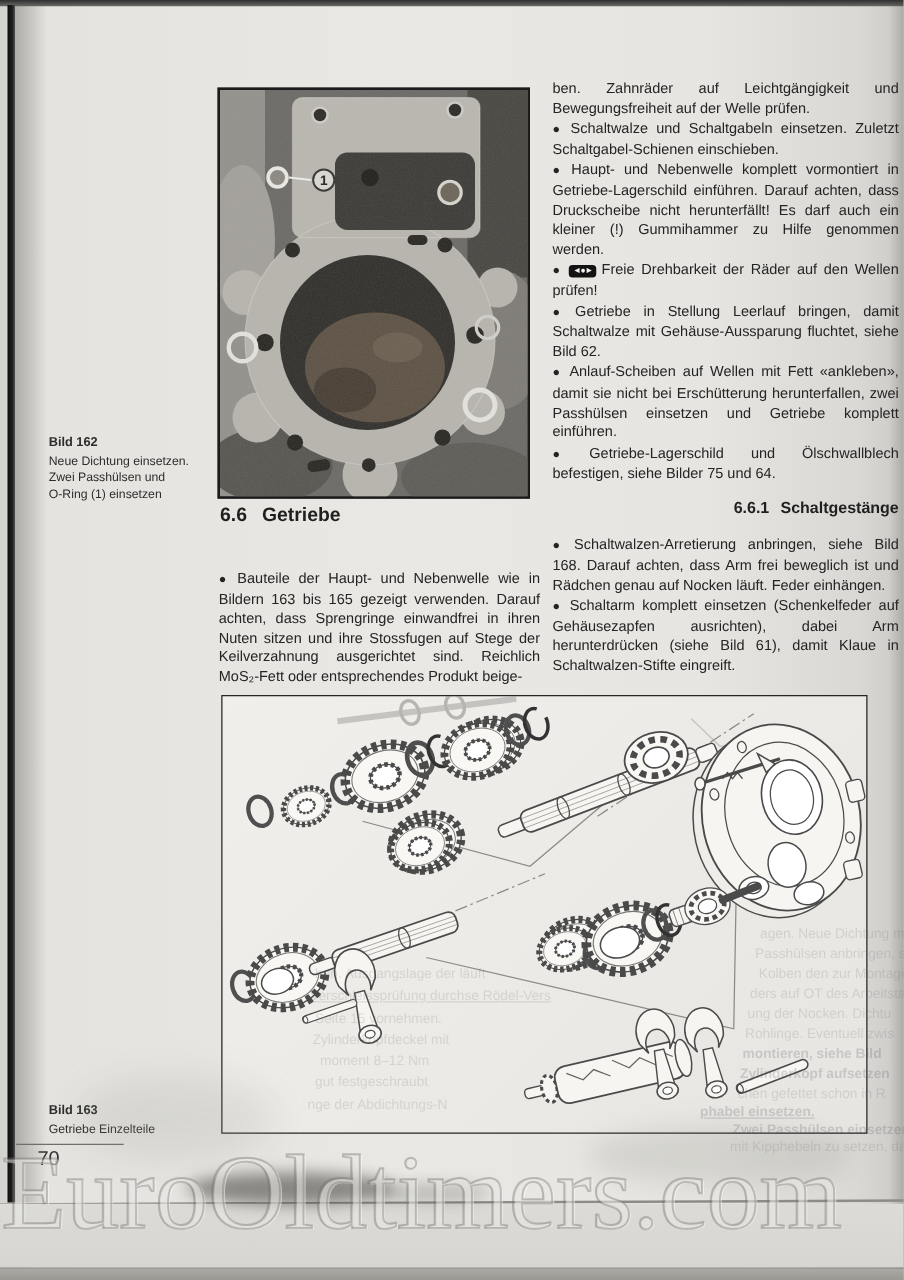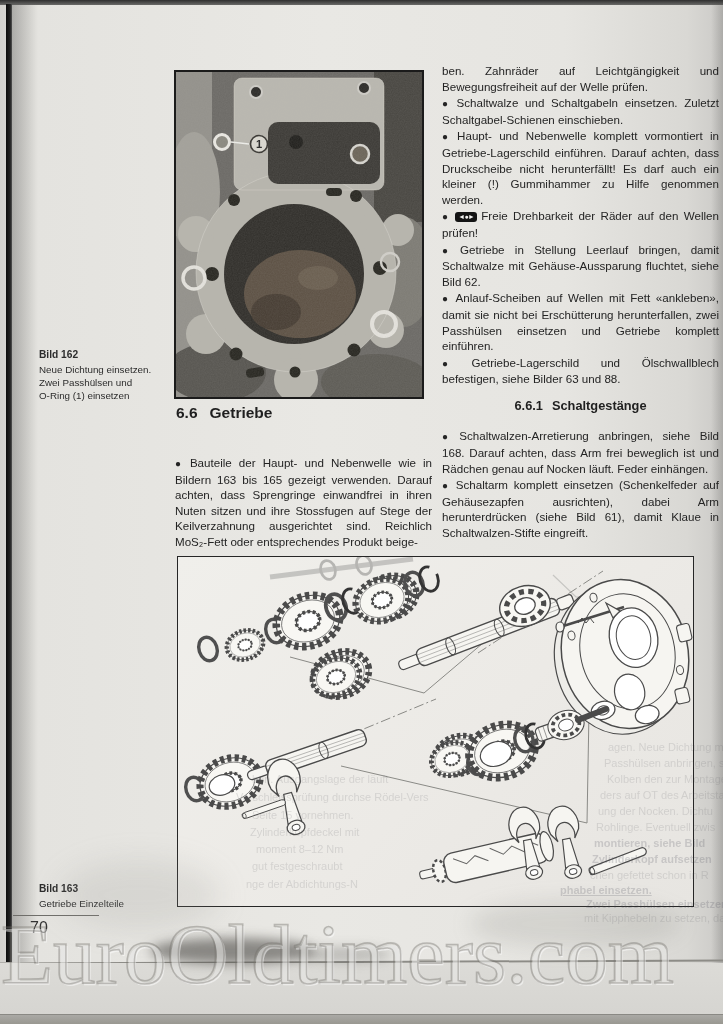--- a/index.html
+++ b/index.html
@@ -22,21 +22,21 @@
   .photo svg{display:block;}
   
   .cap{position:absolute;font-size:9.8px;line-height:13px;color:#2c2c2c;}
   .cap .cap-t{font-weight:bold;font-size:10.2px;margin-bottom:2px;}
   
   .h-main{position:absolute;left:176px;top:404px;font-size:15.5px;font-weight:bold;color:#1f1f1f;text-align:right;}
   .h-main .num{margin-right:12px;}
   .col{position:absolute;color:#242424;font-size:11.6px;line-height:15.6px;text-align:justify;}
   .col p{margin:0 0 1px 0;}
   .blt{font-size:10px;margin-right:5px;}
-  .h-sub{font-size:12.8px;font-weight:bold;color:#1f1f1f;margin:11px 0 15px 0 !important;text-align:center;}
+  .h-sub{font-size:12.8px;font-weight:bold;color:#1f1f1f;margin:11px 0 15px 0 !important;text-align:right;}
   .h-sub .num{margin-right:9px;}
   .chip{display:inline-block;background:#131313;color:#f4f4f2;border-radius:3px;
         font-size:6.8px;line-height:10px;padding:0 3px;margin-right:4px;vertical-align:1px;letter-spacing:-.5px;}
   
   .draw{position:absolute;left:177px;top:556px;width:515px;height:349px;
         border:1.6px solid #262626;background:linear-gradient(135deg,#f0efeb,#eceae6 55%,#e7e5e1);}
   .draw svg{display:block;}
   
   .gl{position:absolute;font-size:11px;line-height:15px;color:rgba(85,85,96,.16);white-space:nowrap;z-index:4;}
   .gl.b{font-weight:bold;color:rgba(70,70,84,.20);}
@@ -153,21 +153,21 @@
     <p><span class="blt">●</span><span>Bauteile der Haupt- und Nebenwelle wie in Bildern 163 bis 165 gezeigt verwenden. Darauf achten, dass Sprengringe einwandfrei in ihren Nuten sitzen und ihre Stossfugen auf Stege der Keilverzahnung ausgerichtet sind. Reichlich MoS₂-Fett oder entsprechendes Produkt beige-</span></p>
   </div>
 
   <div class="col" style="left:442px;top:63px;width:277px;">
     <p><span>ben. Zahnräder auf Leichtgängigkeit und Bewegungsfreiheit auf der Welle prüfen.</span></p>
     <p><span class="blt">●</span><span>Schaltwalze und Schaltgabeln einsetzen. Zuletzt Schaltgabel-Schienen einschieben.</span></p>
     <p><span class="blt">●</span><span>Haupt- und Nebenwelle komplett vormontiert in Getriebe-Lagerschild einführen. Darauf achten, dass Druckscheibe nicht herunterfällt! Es darf auch ein kleiner (!) Gummihammer zu Hilfe genommen werden.</span></p>
     <p><span class="blt">●</span><span class="chip"><span>◄●►</span></span><span>Freie Drehbarkeit der Räder auf den Wellen prüfen!</span></p>
     <p><span class="blt">●</span><span>Getriebe in Stellung Leerlauf bringen, damit Schaltwalze mit Gehäuse-Aussparung fluchtet, siehe Bild 62.</span></p>
     <p><span class="blt">●</span><span>Anlauf-Scheiben auf Wellen mit Fett «ankleben», damit sie nicht bei Erschütterung herunterfallen, zwei Passhülsen einsetzen und Getriebe komplett einführen.</span></p>
-    <p><span class="blt">●</span><span>Getriebe-Lagerschild und Ölschwallblech befestigen, siehe Bilder 63 und 88.</span></p>
+    <p><span class="blt">●</span><span>Getriebe-Lagerschild und Ölschwallblech befestigen, siehe Bilder 75 und 64.</span></p>
     <p class="h-sub"><span class="num">6.6.1</span><span>Schaltgestänge</span></p>
     <p><span class="blt">●</span><span>Schaltwalzen-Arretierung anbringen, siehe Bild 168. Darauf achten, dass Arm frei beweglich ist und Rädchen genau auf Nocken läuft. Feder einhängen.</span></p>
     <p><span class="blt">●</span><span>Schaltarm komplett einsetzen (Schenkelfeder auf Gehäusezapfen ausrichten), dabei Arm herunterdrücken (siehe Bild 61), damit Klaue in Schaltwalzen-Stifte eingreift.</span></p>
   </div>
 
   <div class="draw">
     <svg width="515" height="349" viewBox="0 0 515 349">
       <defs>
         <g id="gear">
           <ellipse rx="30" ry="23" fill="#f8f7f3" stroke="#4a4a4a" stroke-width="7" stroke-dasharray="4 3.2"></ellipse>
@@ -317,21 +317,21 @@
   <div class="gl" style="left:598px;top:804px;">ung der Nocken. Dichtu</div>
   <div class="gl" style="left:596px;top:820px;">Rohlinge. Eventuell zwis</div>
   <div class="gl b" style="left:594px;top:836px;">montieren, siehe Bild</div>
   <div class="gl b" style="left:592px;top:852px;">Zylinderkopf aufsetzen</div>
   <div class="gl" style="left:590px;top:868px;">chen gefettet schon in R</div>
   <div class="gl b" style="left:560px;top:883px;text-decoration:underline;">phabel einsetzen.</div>
   <div class="gl b" style="left:586px;top:897px;">Zwei Passhülsen einsetzen. Kipphebellager-</div>
   <div class="gl" style="left:584px;top:911px;">mit Kipphebeln zu setzen, dabei darauf ach</div>
 
   <div class="gl" style="left:252px;top:772px;">hen. Ausgangslage der läuft</div>
-  <div class="gl" style="left:236px;top:790px;">Verschleissprüfung durchse Rödel-Vers</div>
+  <div class="gl" style="left:248px;top:790px;text-decoration:underline;">Verschleissprüfung durchse Rödel-Vers</div>
   <div class="gl" style="left:252px;top:808px;text-align:right;">Seite 15 vornehmen.</div>
   <div class="gl" style="left:250px;top:825px;">Zylinderkopfdeckel mit</div>
   <div class="gl" style="left:256px;top:842px;">moment 8–12 Nm</div>
   <div class="gl" style="left:252px;top:859px;">gut festgeschraubt</div>
   <div class="gl" style="left:246px;top:877px;">nge der Abdichtungs-N</div>
 
   <div class="cap" style="left:39px;top:882px;">
     <div class="cap-t">Bild 163</div>
     <div>Getriebe Einzelteile</div>
   </div>

